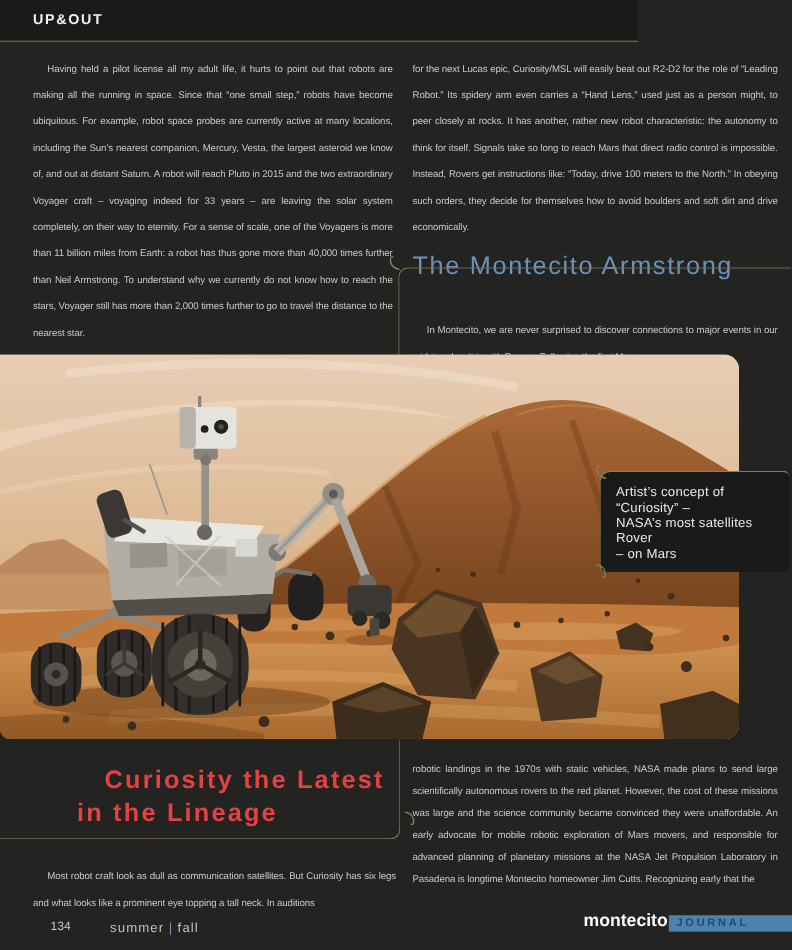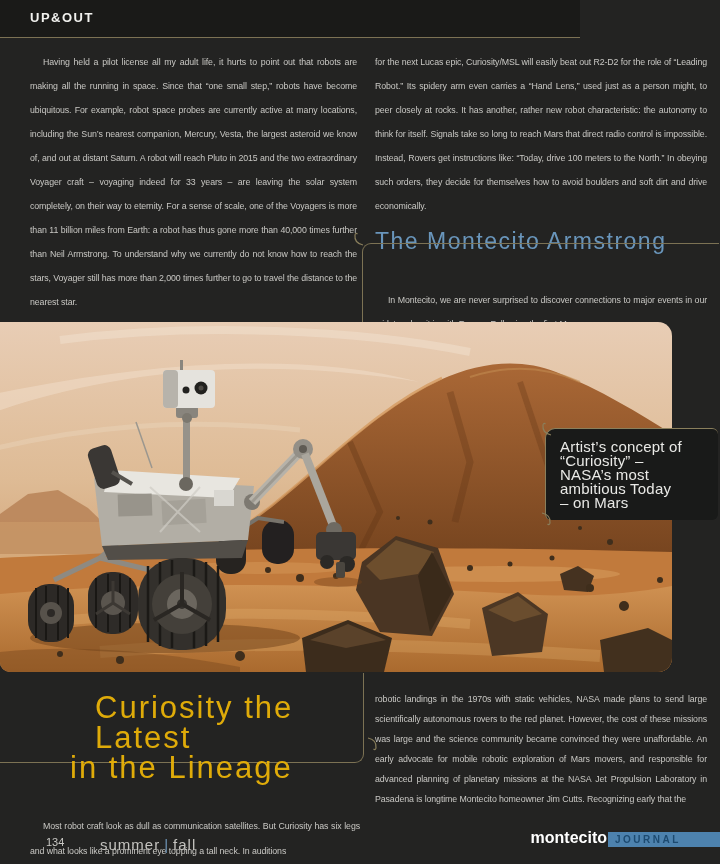--- a/index.html
+++ b/index.html
@@ -29,33 +29,33 @@
   .fl-top{left:351px;top:232px;}
   .fl-bottom{left:366px;top:737px;transform:rotate(180deg);}
   
   .photo{position:absolute;left:0;top:322px;width:672px;height:350px;border-radius:0 14px 14px 10px;overflow:hidden;}
   
   .caption-box{
     position:absolute;left:545px;top:428px;width:146px;
     background:#191a19;border-top:1px solid #8a7f5c;border-left:1px solid #8a7f5c;
     border-radius:10px 6px 6px 6px;padding:11px 12px 10px 14px;
   }
-  .caption-box .cap-line{color:#e9e9e6;font-size:15px;line-height:14px;letter-spacing:.2px;}
+  .caption-box .cap-line{color:#e9e9e6;font-size:12px;line-height:14px;letter-spacing:.2px;}
   .cap-fl-tl{left:-7px;top:-7px;position:absolute;width:14px;height:14px;}
   .cap-fl-bl{left:-6px;bottom:-6px;position:absolute;width:14px;height:14px;transform:rotate(180deg);}
   
   .col-left-bottom{left:30px;top:693px;width:330px;}
-  .h2{color:#eab308;font-size:31px;line-height:30px;font-weight:400;letter-spacing:2px;margin:0;padding-left:40px;opacity:.95;}
+  .h2{color:#ef4444;font-size:23px;line-height:30px;font-weight:700;letter-spacing:2px;margin:0;padding-left:40px;opacity:.95;}
   .h2 .l1{display:block;padding-left:25px;}
   .h2 .l2{display:block;}
   .col-left-bottom p{margin-top:31px;}
   .col-right-bottom{left:375px;top:689px;width:332px;}
   
   .page-num{position:absolute;left:46px;top:836px;color:#c9c8c4;font-size:11px;}
-  .season{position:absolute;left:100px;top:836px;color:#c4c3bf;font-size:15px;letter-spacing:1px;}
+  .season{position:absolute;left:100px;top:836px;color:#c4c3bf;font-size:12px;letter-spacing:1px;}
   .season .sep{color:#6d93b5;padding:0 4px;}
   .logo-main{position:absolute;left:497px;top:829px;width:110px;text-align:right;color:#ffffff;font-size:16px;font-weight:bold;letter-spacing:0;}
   .logo-bar{position:absolute;left:608px;top:832px;width:108px;height:15px;background:#4d82ae;color:#1d4a70;font-size:10px;font-weight:bold;letter-spacing:2.5px;line-height:15px;padding-left:7px;}
 </style>
 </head>
 <body>
 
 <div class="page">
 
   <div class="header">
@@ -239,21 +239,21 @@
     </svg>
   </div>
 
   <div class="caption-box">
     <span class="cap-fl-tl">
       <svg width="14" height="14" viewBox="0 0 14 14">
           <path d="M12,13 Q3,11 4,3 Q4.5,0.5 6.5,2" fill="none" stroke="#8a7f5c" stroke-width="1.2"></path>
         </svg>
     </span>
     <div class="cap-line">Artist’s concept of “Curiosity” –</div>
-    <div class="cap-line">NASA’s most ambitious Today</div>
+    <div class="cap-line">NASA’s most satellites Rover</div>
     <div class="cap-line">– on Mars</div>
     <span class="cap-fl-bl">
       <svg width="14" height="14" viewBox="0 0 14 14">
           <path d="M12,13 Q3,11 4,3 Q4.5,0.5 6.5,2" fill="none" stroke="#8a7f5c" stroke-width="1.2"></path>
         </svg>
     </span>
   </div>
 
   <div class="bracket-bottom"></div>
   <div class="flourish fl-bottom">

